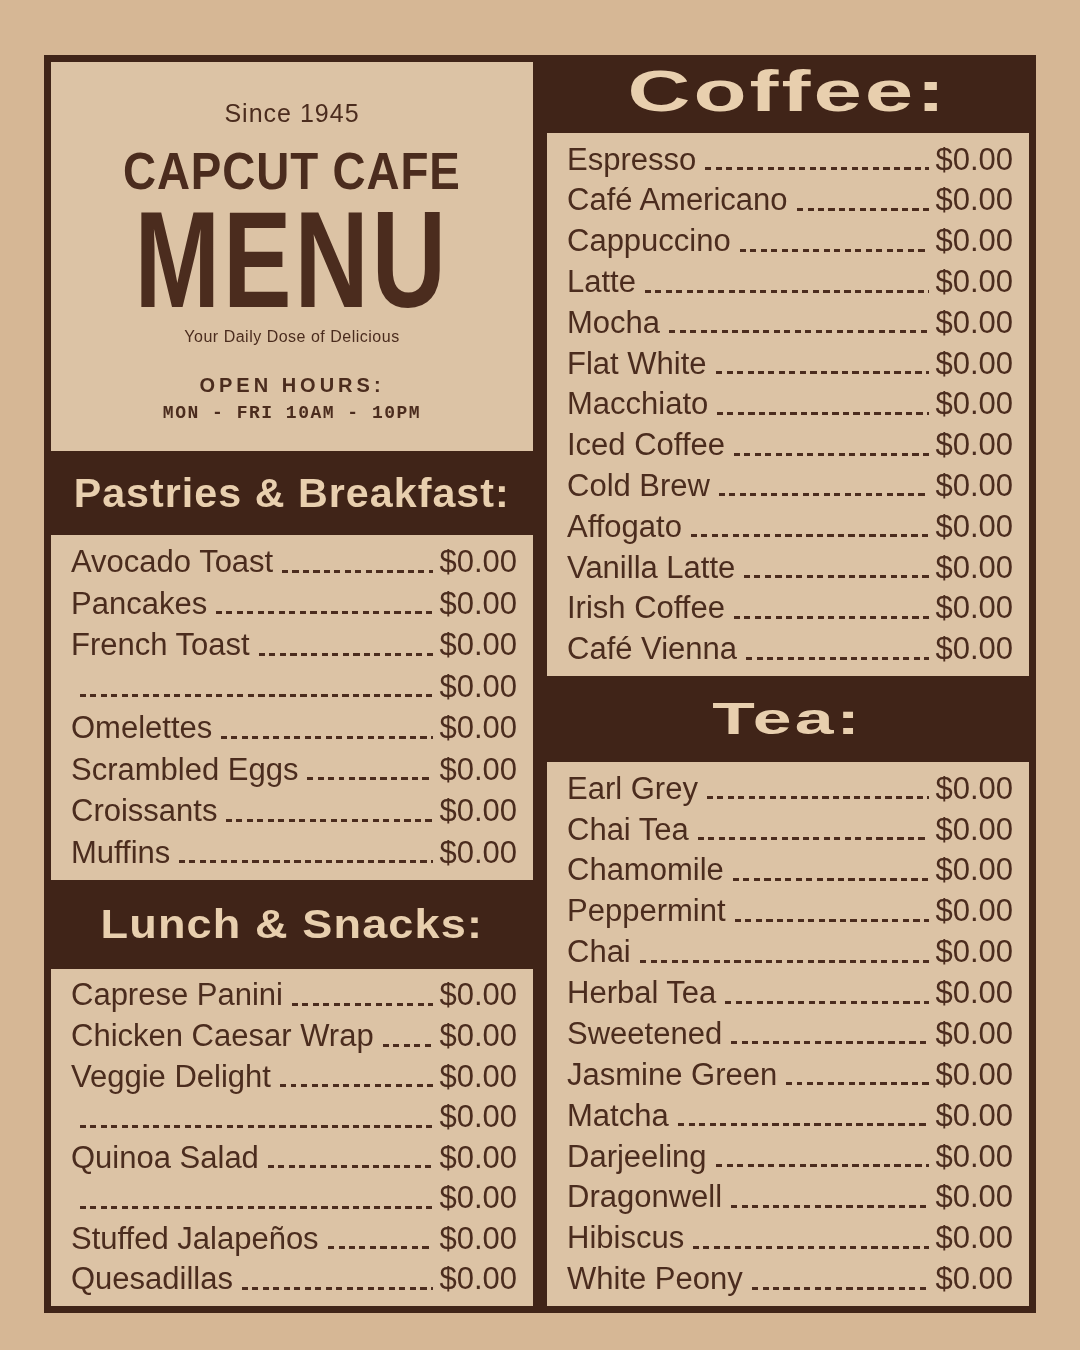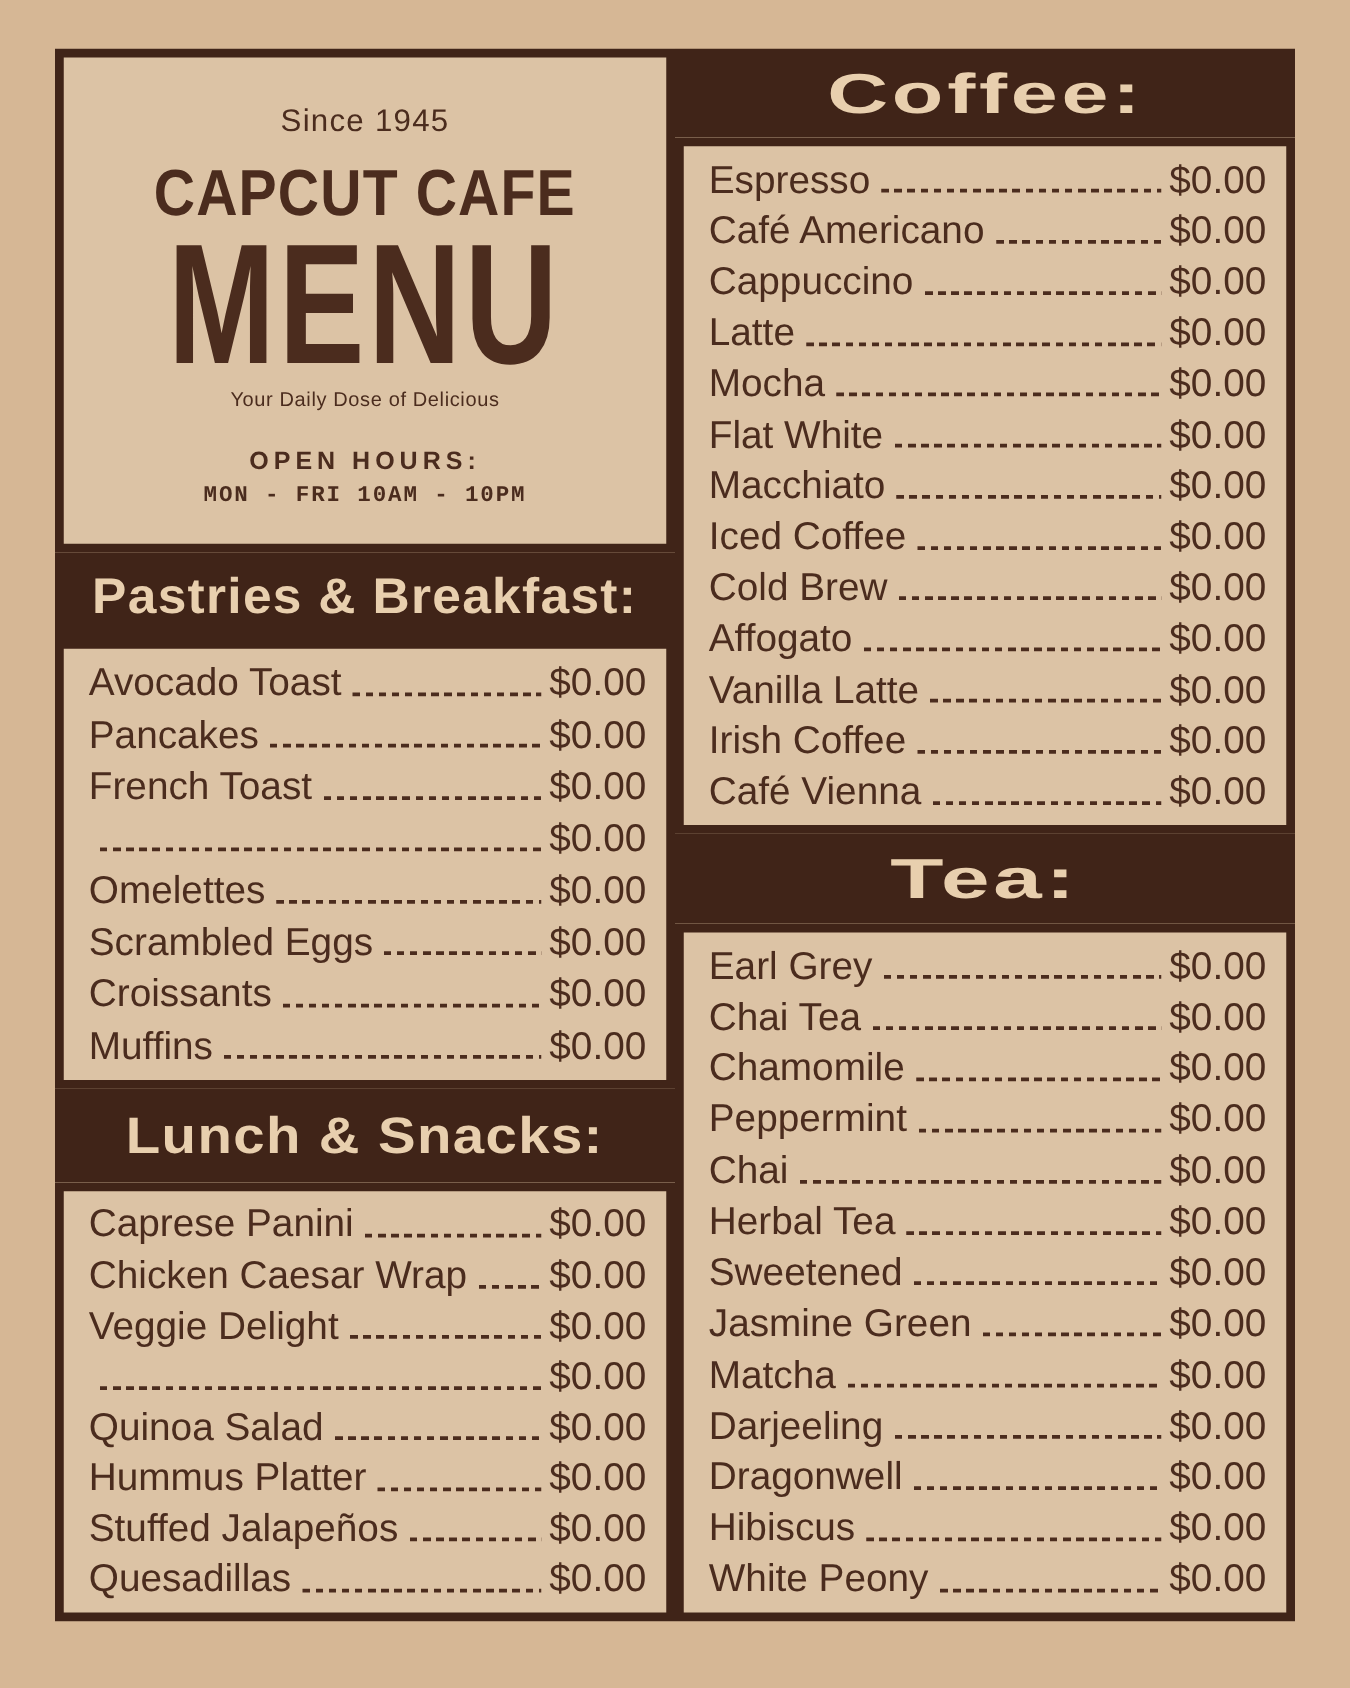--- a/index.html
+++ b/index.html
@@ -12,21 +12,21 @@
   *{box-sizing:border-box;margin:0;padding:0;}
   html,body{width:1080px;height:1350px;}
   body{
     background:var(--page-bg);
     font-family:"Liberation Sans", sans-serif;
     color:var(--text);
     position:relative;
     overflow:hidden;
   }
   .content{
-    position:absolute;left:44px;top:39px;
+    position:absolute;left:44px;top:55px;
     width:992px;height:1258px;
     display:flex;
   }
   .col{width:496px;display:flex;flex-direction:column;}
 
   
   .header-box{
     height:403px;
     border:7px solid var(--dark);
     background:var(--panel-bg);
@@ -52,21 +52,21 @@
     color:var(--banner-text);
     display:flex;align-items:center;justify-content:center;
     font-weight:bold;
     flex:none;
   }
   .banner .t{display:inline-block;white-space:nowrap;letter-spacing:1px;}
   .b-pastries{height:70px;font-size:40px;}
   .b-pastries .t{transform:scaleX(1.03);}
   .b-lunch{height:75px;font-size:41px;}
   .b-lunch .t{transform:scaleX(1.1);}
-  .b-coffee{height:71px;font-size:45px;justify-content:center;}
+  .b-coffee{height:71px;font-size:58px;justify-content:center;}
   .b-coffee .t{transform:scaleX(1.5);letter-spacing:2px;}
   .b-tea{height:72px;font-size:45px;}
   .b-tea .t{transform:scaleX(1.55);letter-spacing:2px;}
 
   
   .panel{
     border:7px solid var(--dark);
     background:var(--panel-bg);
     flex:none;
   }
@@ -193,21 +193,20 @@
     <span class="item-price">$0.00</span>
   </div>
 
   <div class="item-row">
     <span class="item-name">Quinoa Salad</span>
     <span class="leader"></span>
     <span class="item-price">$0.00</span>
   </div>
 
   <div class="item-row">
-    <span class="item-name">Hummus Platter</span>
     <span class="leader"></span>
     <span class="item-price">$0.00</span>
   </div>
 
   <div class="item-row">
     <span class="item-name">Stuffed Jalapeños</span>
     <span class="leader"></span>
     <span class="item-price">$0.00</span>
   </div>
 

